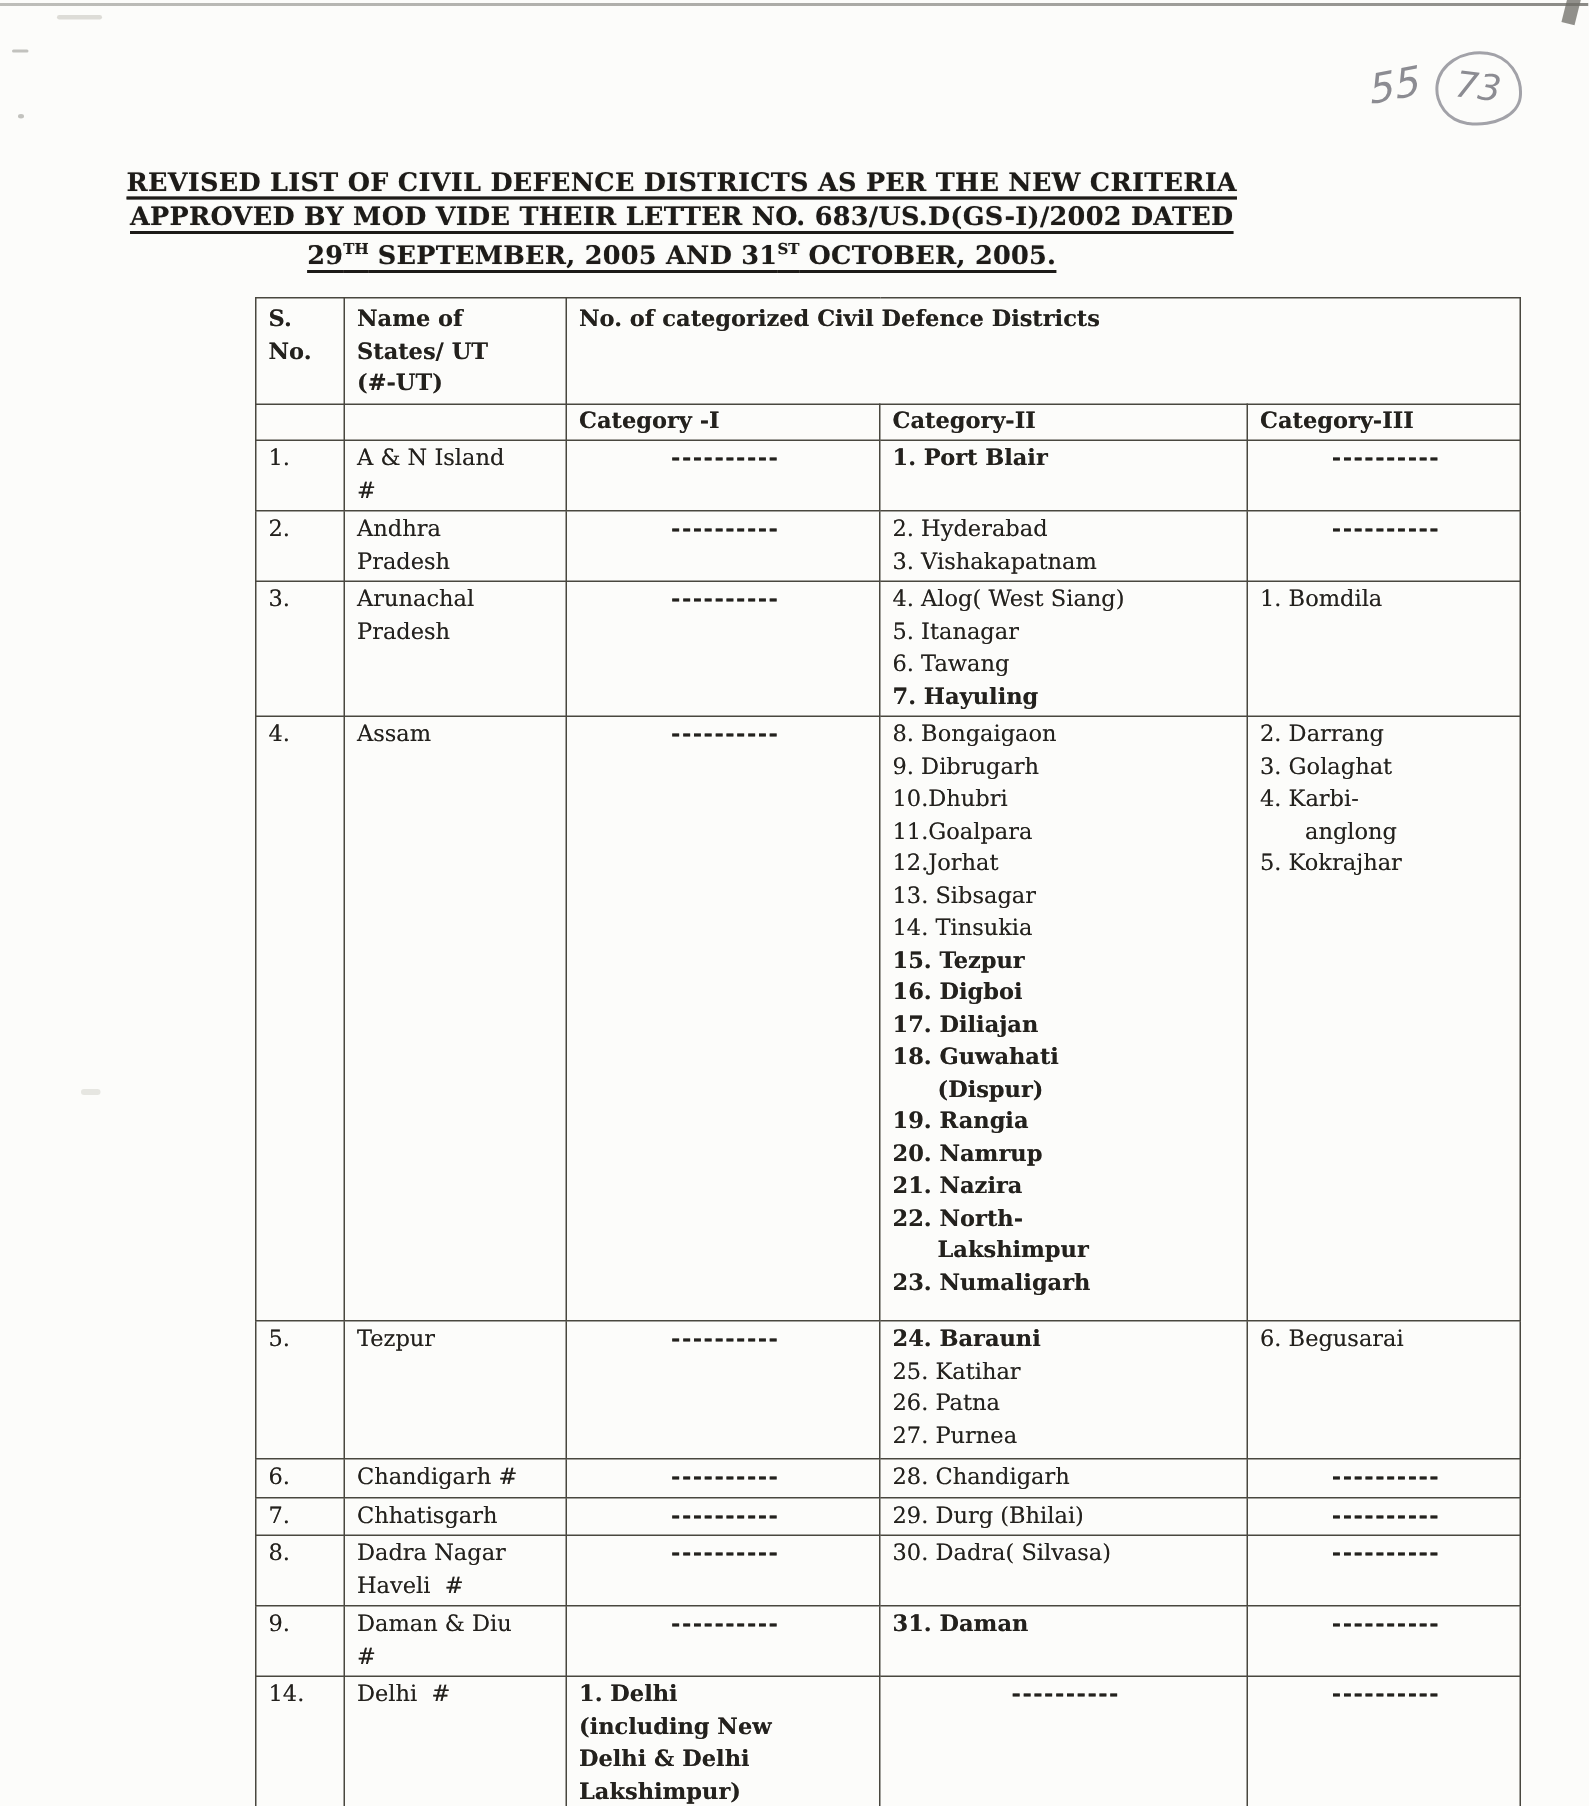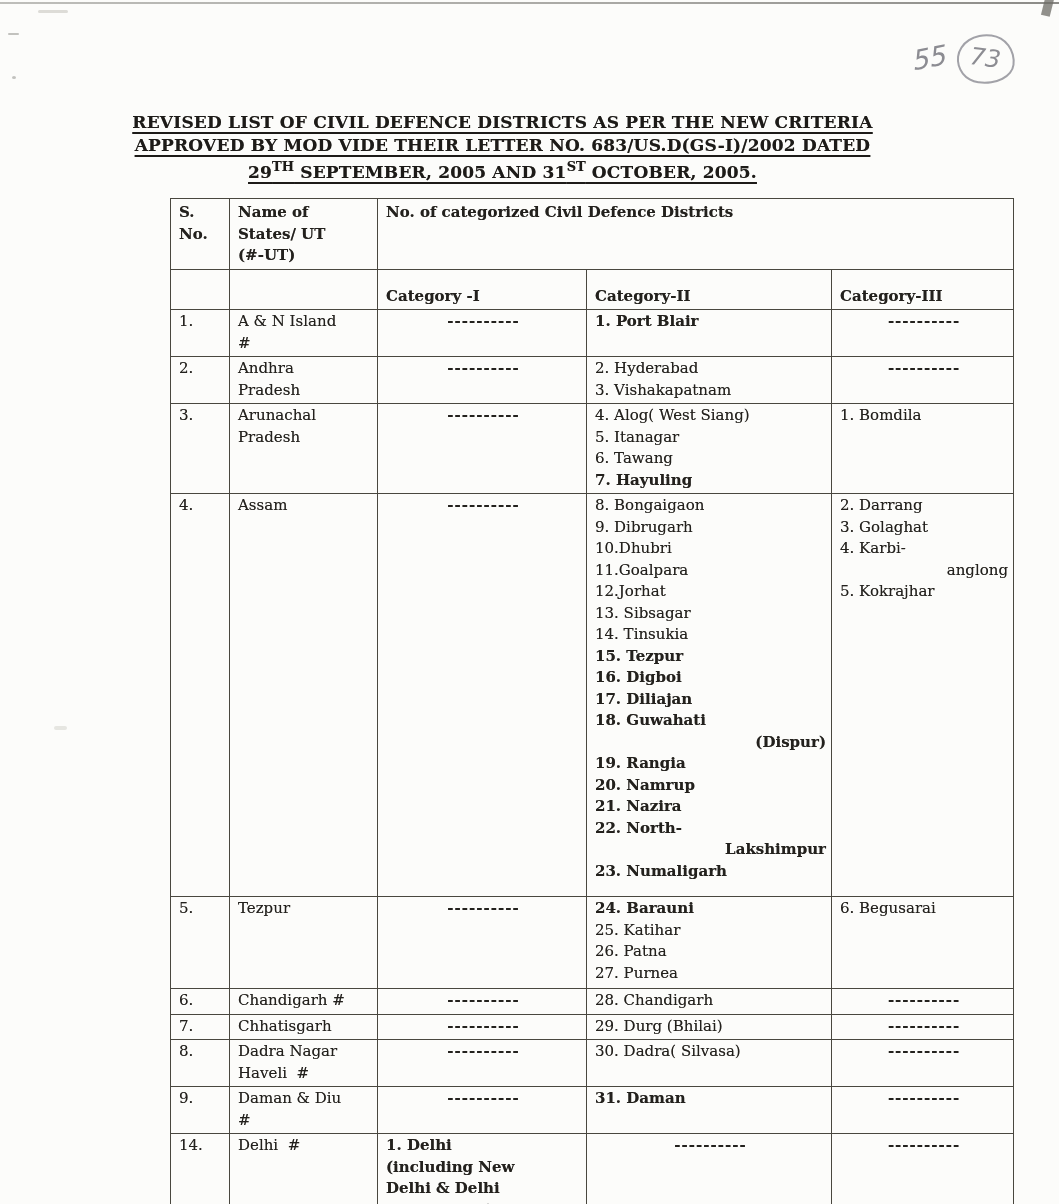--- a/index.html
+++ b/index.html
@@ -28,41 +28,41 @@
         transform:rotate(-11deg) skewX(-6deg); }
   .hw-circled { left:957px; top:34px; font-size:24px; padding:8px 12px 10px 11px;
         transform:rotate(7deg);
         border:2px solid #a2a2a8;
         border-radius:54% 46% 58% 42% / 52% 55% 45% 48%; }
 
   
   .title-block { position:absolute; top:111px; left:0; width:909px;
         text-align:center; font-weight:bold; font-size:17px; line-height:22.5px;
         letter-spacing:.2px; color:#1d1b18;
-        text-shadow:0 0 .5px rgba(25,22,17,.55);padding-left:48px; }
+        text-shadow:0 0 .5px rgba(25,22,17,.55); }
   .title-line { text-decoration:underline; text-decoration-thickness:2px;
         text-underline-offset:3.5px; }
-  .title-line sup { font-size:13px; letter-spacing:0; }
+  .title-line sup { font-size:10px; letter-spacing:0; }
 
   
   .doc-table { position:absolute; left:170px; top:198px; width:843px;
         border-collapse:collapse; table-layout:fixed;
         font-size:15px; line-height:21.5px;
         text-shadow:0 0 .4px rgba(28,24,19,.5); }
   .doc-table th, .doc-table td {
         border:1.6px solid #49473f; vertical-align:top;
         padding:1px 5px 2px 8px; text-align:left; font-weight:normal;
         overflow:hidden; }
   .doc-table thead th { font-weight:bold; }
   .th-center { text-align:center; }
   .hrow1 th { height:60px; padding-top:3px; }
-  .hrow2 th { height:21px; padding-top:16px; }
+  .hrow2 th { height:21px; padding-top:0; }
   .line { white-space:pre; }
   .bold { font-weight:bold; }
-  .indent { padding-left:30px;text-align:right; }
+  .indent { padding-left:30px; }
   .dash-line { text-align:center; font-weight:bold; letter-spacing:1px; }
   tbody tr:nth-child(4) td { padding-bottom:14px; }   
   tbody tr:nth-child(5) td { height:88px; }           
 </style>
 </head>
 <body>
 
 <div class="scan-top-edge"></div>
 <div class="corner-mark"></div>
 <div class="pencil-mark m1"></div>

